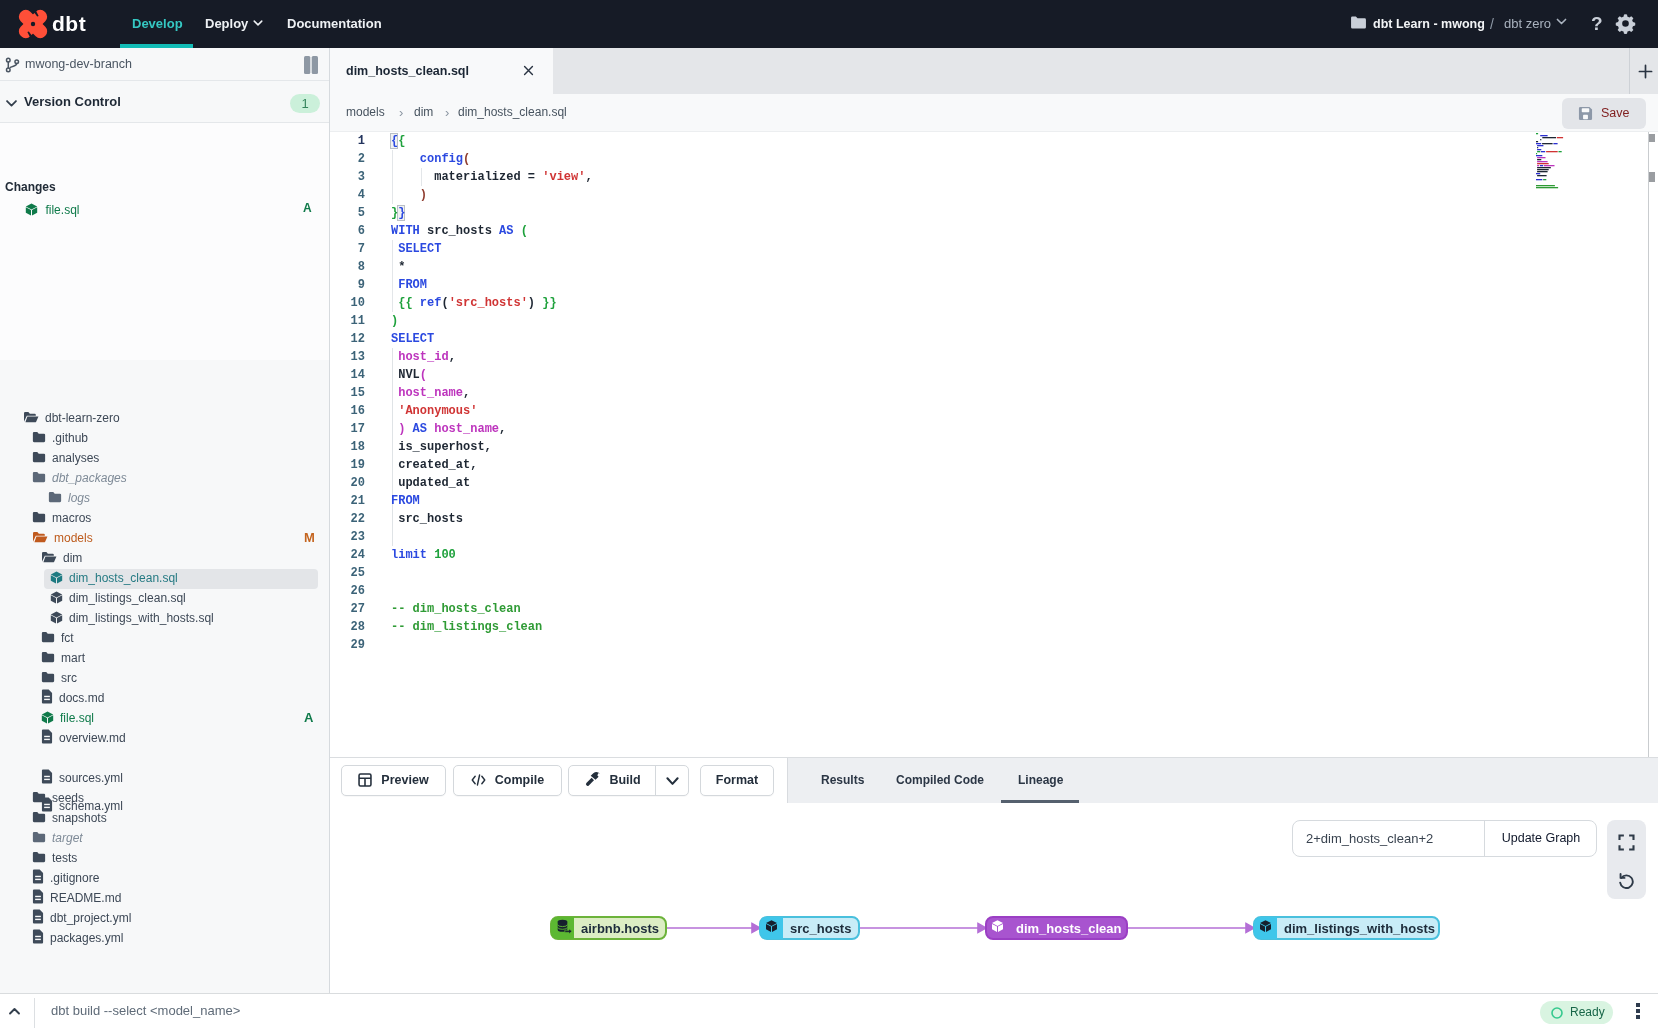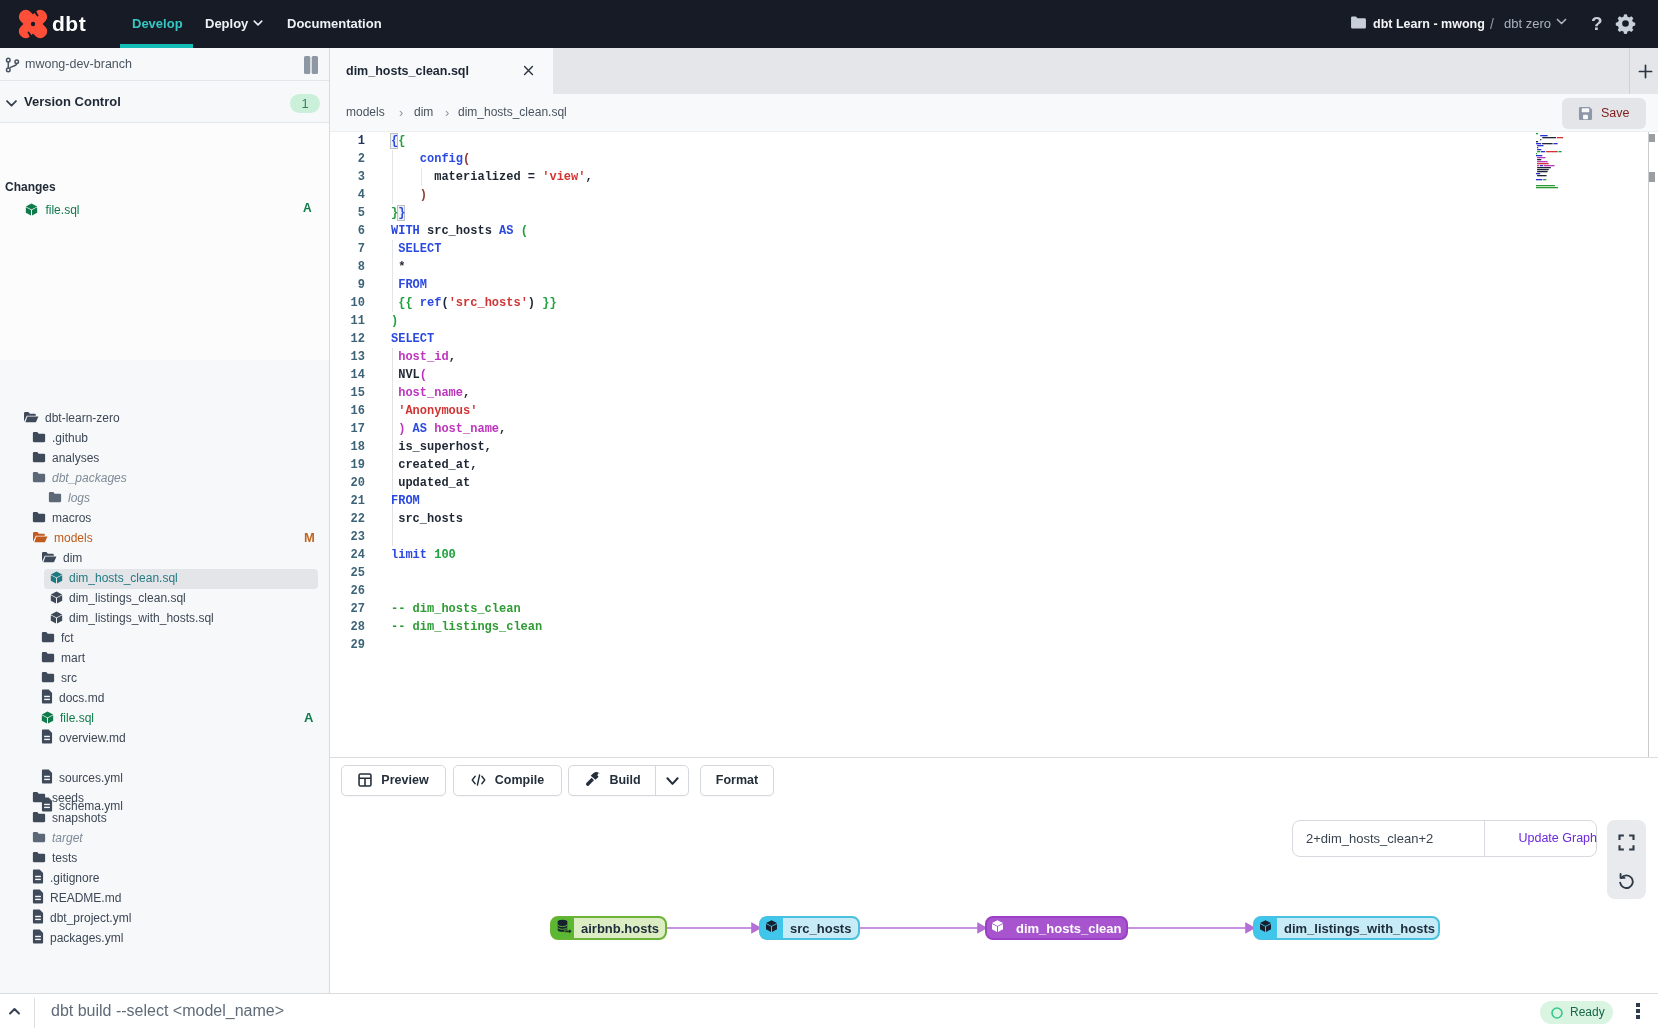--- a/index.html
+++ b/index.html
@@ -405,27 +405,33 @@
       <svg style="vertical-align:-2.5px;margin-right:9px" width="16" height="16" viewBox="0 0 16 16" fill="#242f3c">
           <path d="M2.4 12 L7.6 6.8 L10 9.2 L4.8 14.4 a1.7 1.7 0 0 1 -2.4 -2.4 z"></path>
           <path d="M6.7 4.8 L9.3 2.2 a4.9 4.9 0 0 1 6.6 0.4 l-1.7 -0.3 -0.8 2.2 1.2 1.2 -3.1 3.1 z"></path>
         </svg>Build
       <div class="abs" style="right:32px;top:0;width:1px;height:29px;background:#d4d8dc"></div>
       <svg class="abs" style="right:8px;top:9px" width="15" height="13" viewBox="0 0 16 14" fill="none" stroke="#242f3c" stroke-width="2.2" stroke-linecap="round" stroke-linejoin="round">
           <path d="M2.5 3.5 L8 9.5 L13.5 3.5"></path>
         </svg>
     </div>
     <div class="tbtn" style="left:370px;width:74px">Format</div>
+    <div id="tabs2">
+      <div class="ltab" style="left:33px">Results</div>
+      <div class="ltab" style="left:108px">Compiled Code</div>
+      <div class="ltab" style="left:230px">Lineage</div>
+      <div class="abs" style="left:213px;top:42px;width:78px;height:3px;background:#55606e"></div>
+    </div>
   </div>
   <div id="lineage">
 
     <div class="abs" style="left:962px;top:17px;width:305px;height:37px;background:#fff;border:1px solid #d6dade;border-radius:8px">
       <div class="abs" style="left:13px;top:0;height:35px;line-height:35px;font-size:13px;color:#39434f">2+dim_hosts_clean+2</div>
       <div class="abs" style="left:191px;top:0;width:1px;height:35px;background:#d6dade"></div>
-      <div class="abs" style="left:192px;top:0;width:112px;height:35px;line-height:35px;font-size:12.5px;color:#6d28d9;text-align:right">Update Graph</div>
+      <div class="abs" style="left:192px;top:0;width:112px;height:35px;line-height:35px;font-size:12.5px;color:#0f172a;text-align:center">Update Graph</div>
     </div>
     <div class="abs" style="left:1277px;top:17px;width:39px;height:79px;background:#e8eaee;border-radius:8px">
       <svg class="abs" style="left:9px;top:12px" width="21" height="21" viewBox="0 0 24 24" fill="none" stroke="#2e3a48" stroke-width="2.4">
           <path d="M4 9 V4 H9 M15 4 H20 V9 M20 15 V20 H15 M9 20 H4 V15"></path>
         </svg>
       <svg class="abs" style="left:10px;top:50px" width="19" height="19" viewBox="0 0 24 24" fill="none" stroke="#2e3a48" stroke-width="2.4" stroke-linecap="round">
           <path d="M4.5 5 V10 H9.5" stroke-linejoin="round"></path>
           <path d="M5.5 10 a8 8 0 1 1 -1.5 6"></path>
         </svg>
     </div>
@@ -486,21 +492,21 @@
           </g>
         <text x="954" y="130" font-family="Liberation Sans, sans-serif" font-size="13" font-weight="bold" fill="#1c2b3a">dim_listings_with_hosts</text>
       </g>
     </svg>
   </div>
   <div id="footer">
     <svg class="abs" style="left:8px;top:11px" width="13" height="12" viewBox="0 0 16 14" fill="none" stroke="#333f4d" stroke-width="2.4" stroke-linecap="round" stroke-linejoin="round">
         <path d="M2.5 10 L8 4.5 L13.5 10"></path>
       </svg>
     <div class="abs" style="left:34px;top:4px;width:1px;height:30px;background:#dcdfe2"></div>
-    <div class="abs" style="left:51px;top:0;height:34px;line-height:34px;font-size:16px;color:#5f6b78">dbt build --select &lt;model_name&gt;</div>
+    <div class="abs" style="left:51px;top:0;height:34px;line-height:34px;font-size:13px;color:#5f6b78">dbt build --select &lt;model_name&gt;</div>
     <div class="abs" style="left:1540px;top:7px;width:73px;height:23px;background:#d9f4e1;border-radius:12px">
       <svg class="abs" style="left:11px;top:5.5px" width="12" height="12" viewBox="0 0 12 12" fill="none" stroke="#36c98e" stroke-width="1.6">
           <circle cx="6" cy="6" r="5"></circle>
         </svg>
       <div class="abs" style="left:30px;top:0;height:23px;line-height:23px;font-size:12px;color:#176648">Ready</div>
     </div>
     <div class="abs" style="left:1636px;top:9px;width:4px;height:4px;background:#2e3b4e"></div>
     <div class="abs" style="left:1636px;top:15px;width:4px;height:4px;background:#2e3b4e"></div>
     <div class="abs" style="left:1636px;top:21px;width:4px;height:4px;background:#2e3b4e"></div>
   </div>

